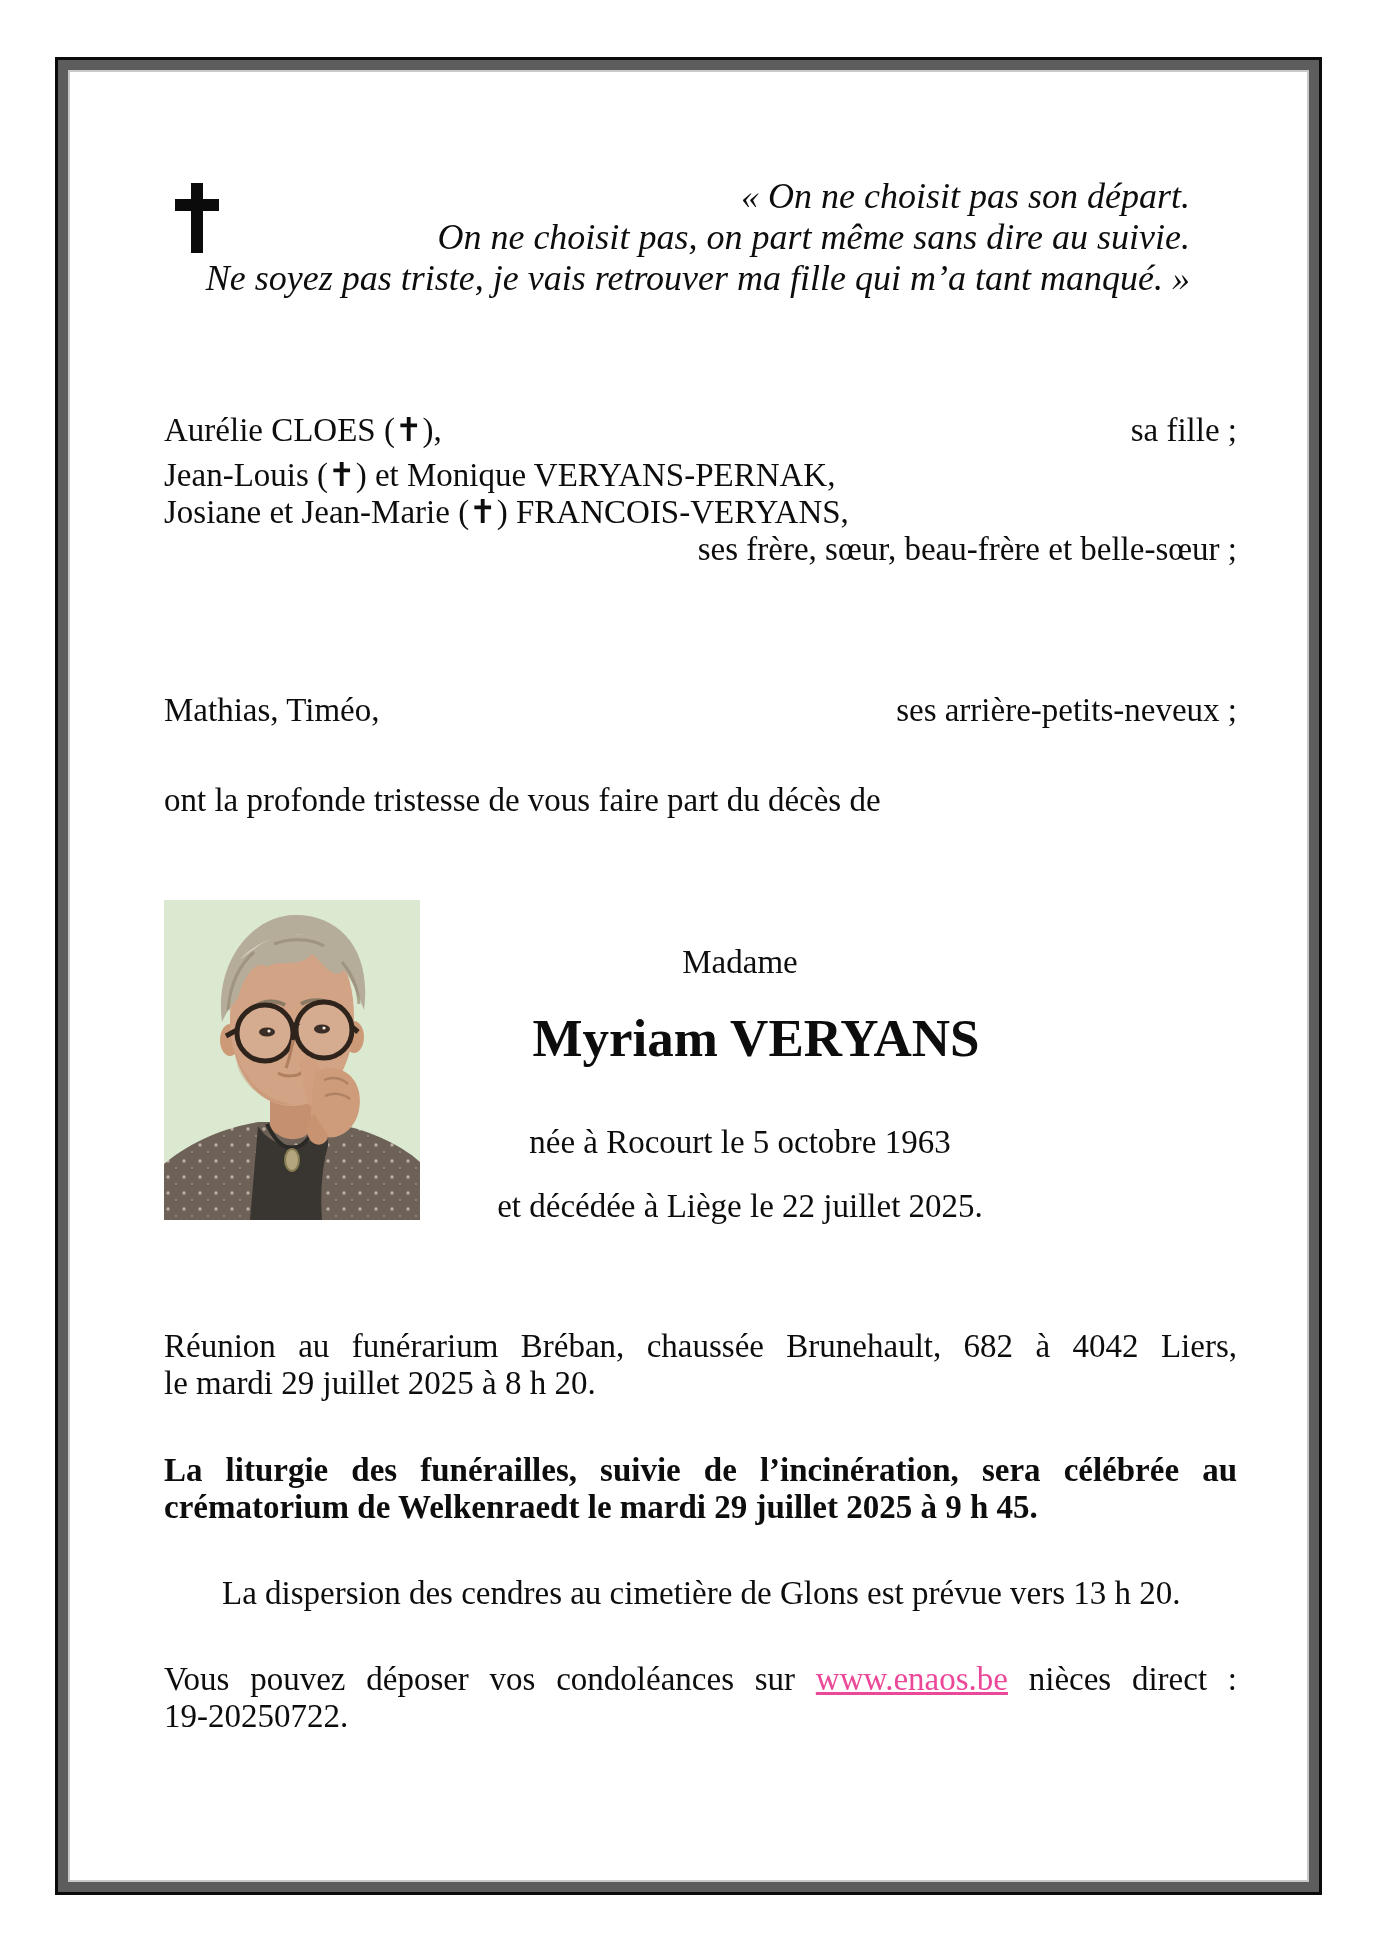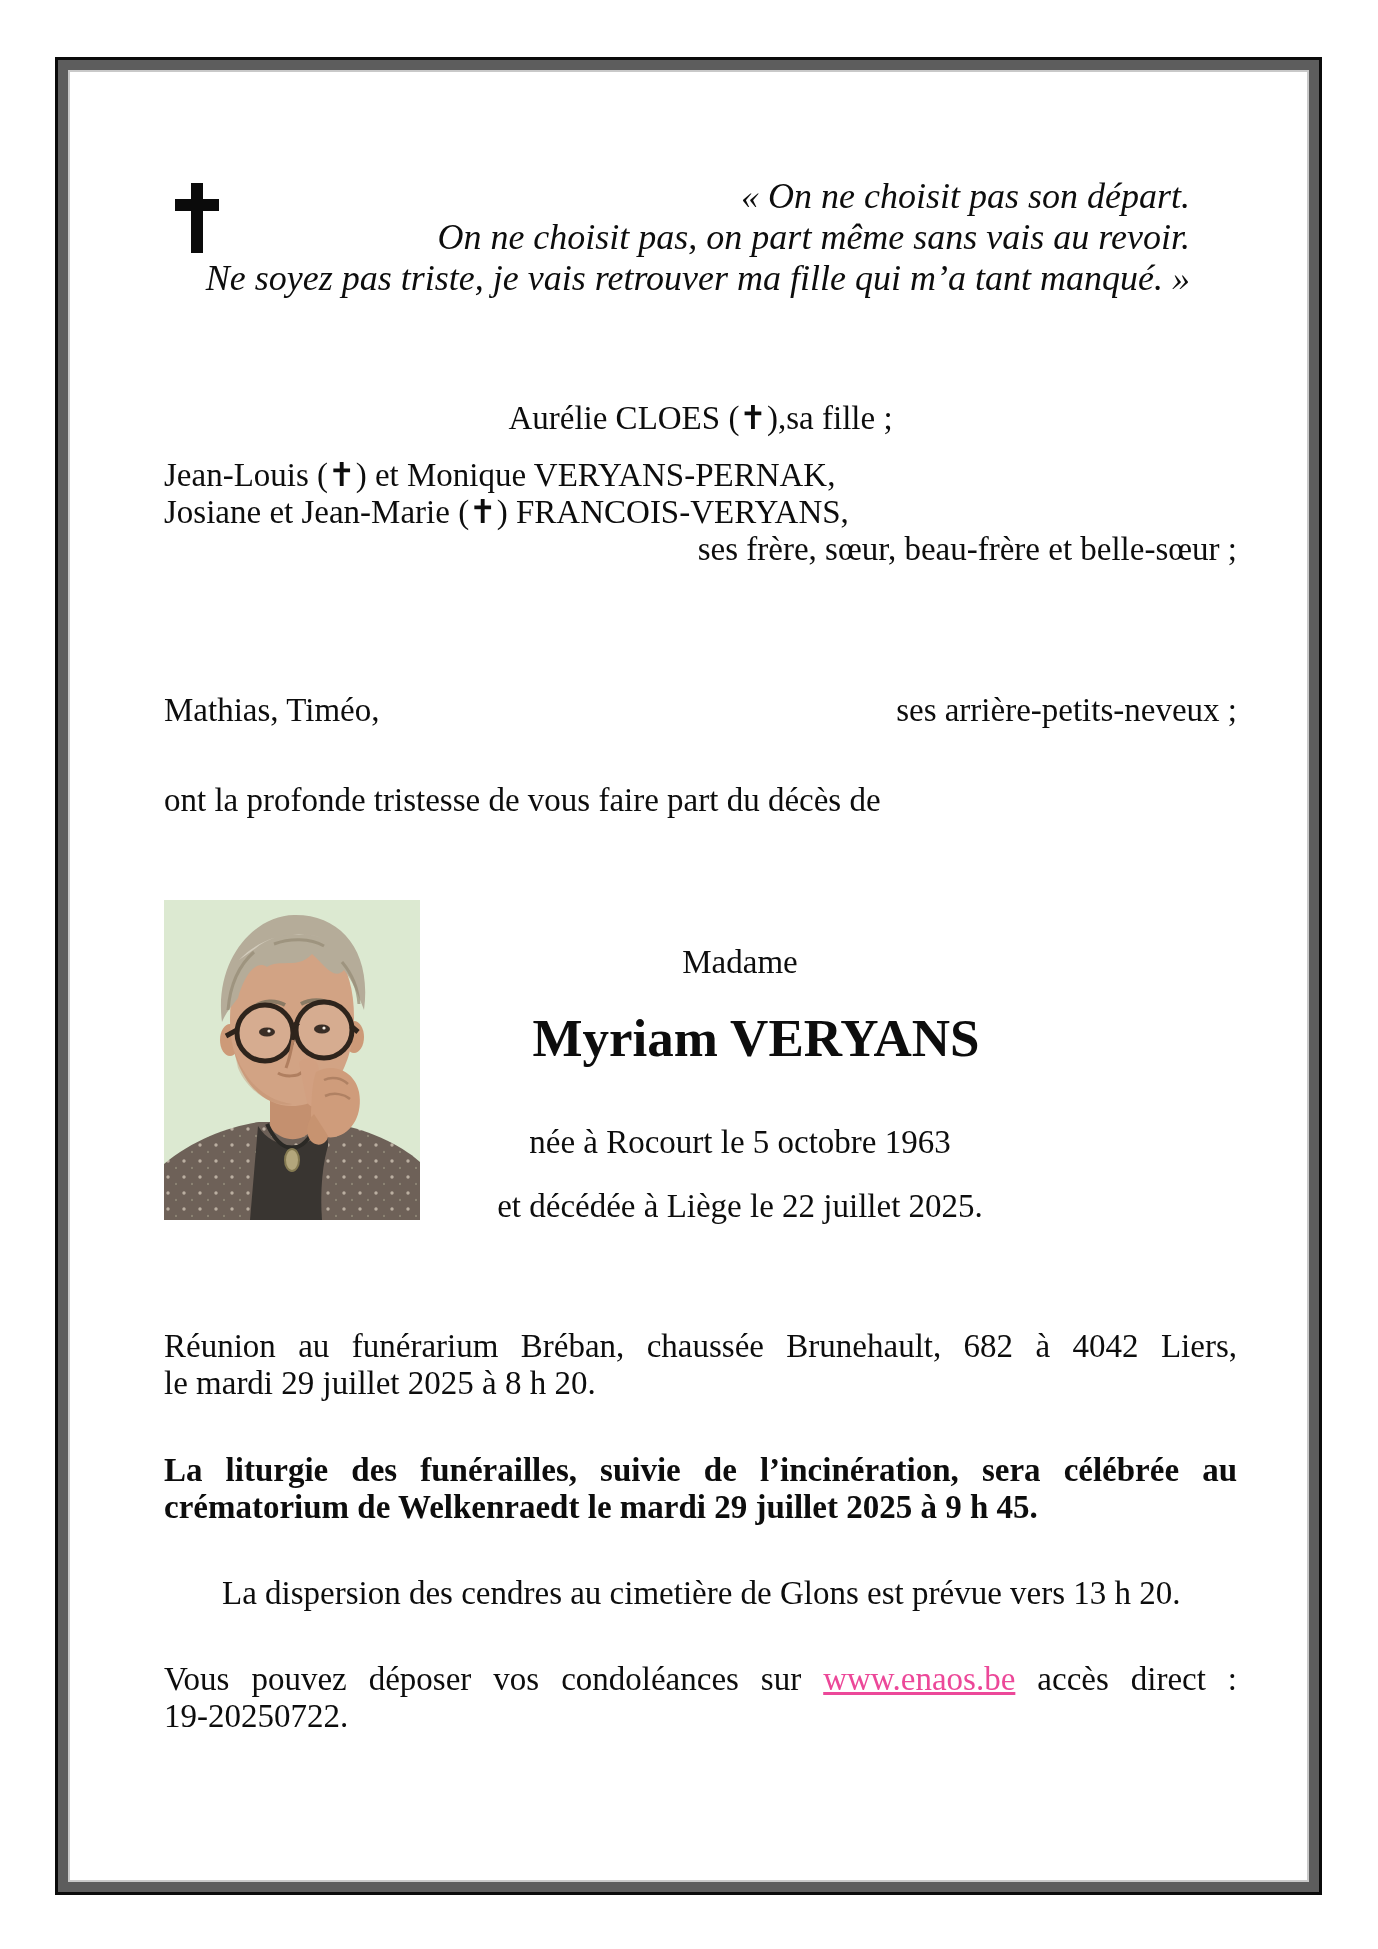--- a/index.html
+++ b/index.html
@@ -41,25 +41,25 @@
 
   <div class="cross">
     <svg width="44" height="70" viewBox="0 0 44 70">
       <rect x="16" y="0" width="12" height="70" fill="#0b0b0b"></rect>
       <rect x="0" y="16" width="44" height="12" fill="#0b0b0b"></rect>
     </svg>
   </div>
 
   <div class="quote">
     <div>« On ne choisit pas son départ.</div>
-    <div>On ne choisit pas, on part même sans vais au revoir.</div>
+    <div>On ne choisit pas, on part même sans dire au suivie.</div>
     <div>Ne soyez pas triste, je vais retrouver ma fille qui m’a tant manqué. »</div>
   </div>
 
-  <div class="body-block row" style="top:400px;justify-content:center;">
+  <div class="body-block row" style="top:412px;">
     <span>Aurélie CLOES (✝),</span>
     <span>sa fille ;</span>
   </div>
 
   <div class="body-block" style="top:457px;">
     <div class="line">Jean-Louis (✝) et Monique VERYANS-PERNAK,</div>
     <div class="line">Josiane et Jean-Marie (✝) FRANCOIS-VERYANS,</div>
     <div class="rline">ses frère, sœur, beau-frère et belle-sœur ;</div>
   </div>
 
@@ -144,18 +144,18 @@
     <div class="jline">La liturgie des funérailles, suivie de l’incinération, sera célébrée au</div>
     <div class="line">crématorium de Welkenraedt le mardi 29 juillet 2025 à 9 h 45.</div>
   </div>
 
   <div class="body-block line indent" style="top:1575px;">La dispersion des cendres au cimetière de Glons est prévue vers 13 h 20.</div>
 
   <div class="body-block" style="top:1661px;">
     <div class="jline">
       <span>Vous pouvez déposer vos condoléances sur</span>
       <a class="link" href="#">www.enaos.be</a>
-      <span>accès direct :</span>
+      <span>nièces direct :</span>
     </div>
     <div class="line">19-20250722.</div>
   </div>
 
 </div>
 
 </body></html>

